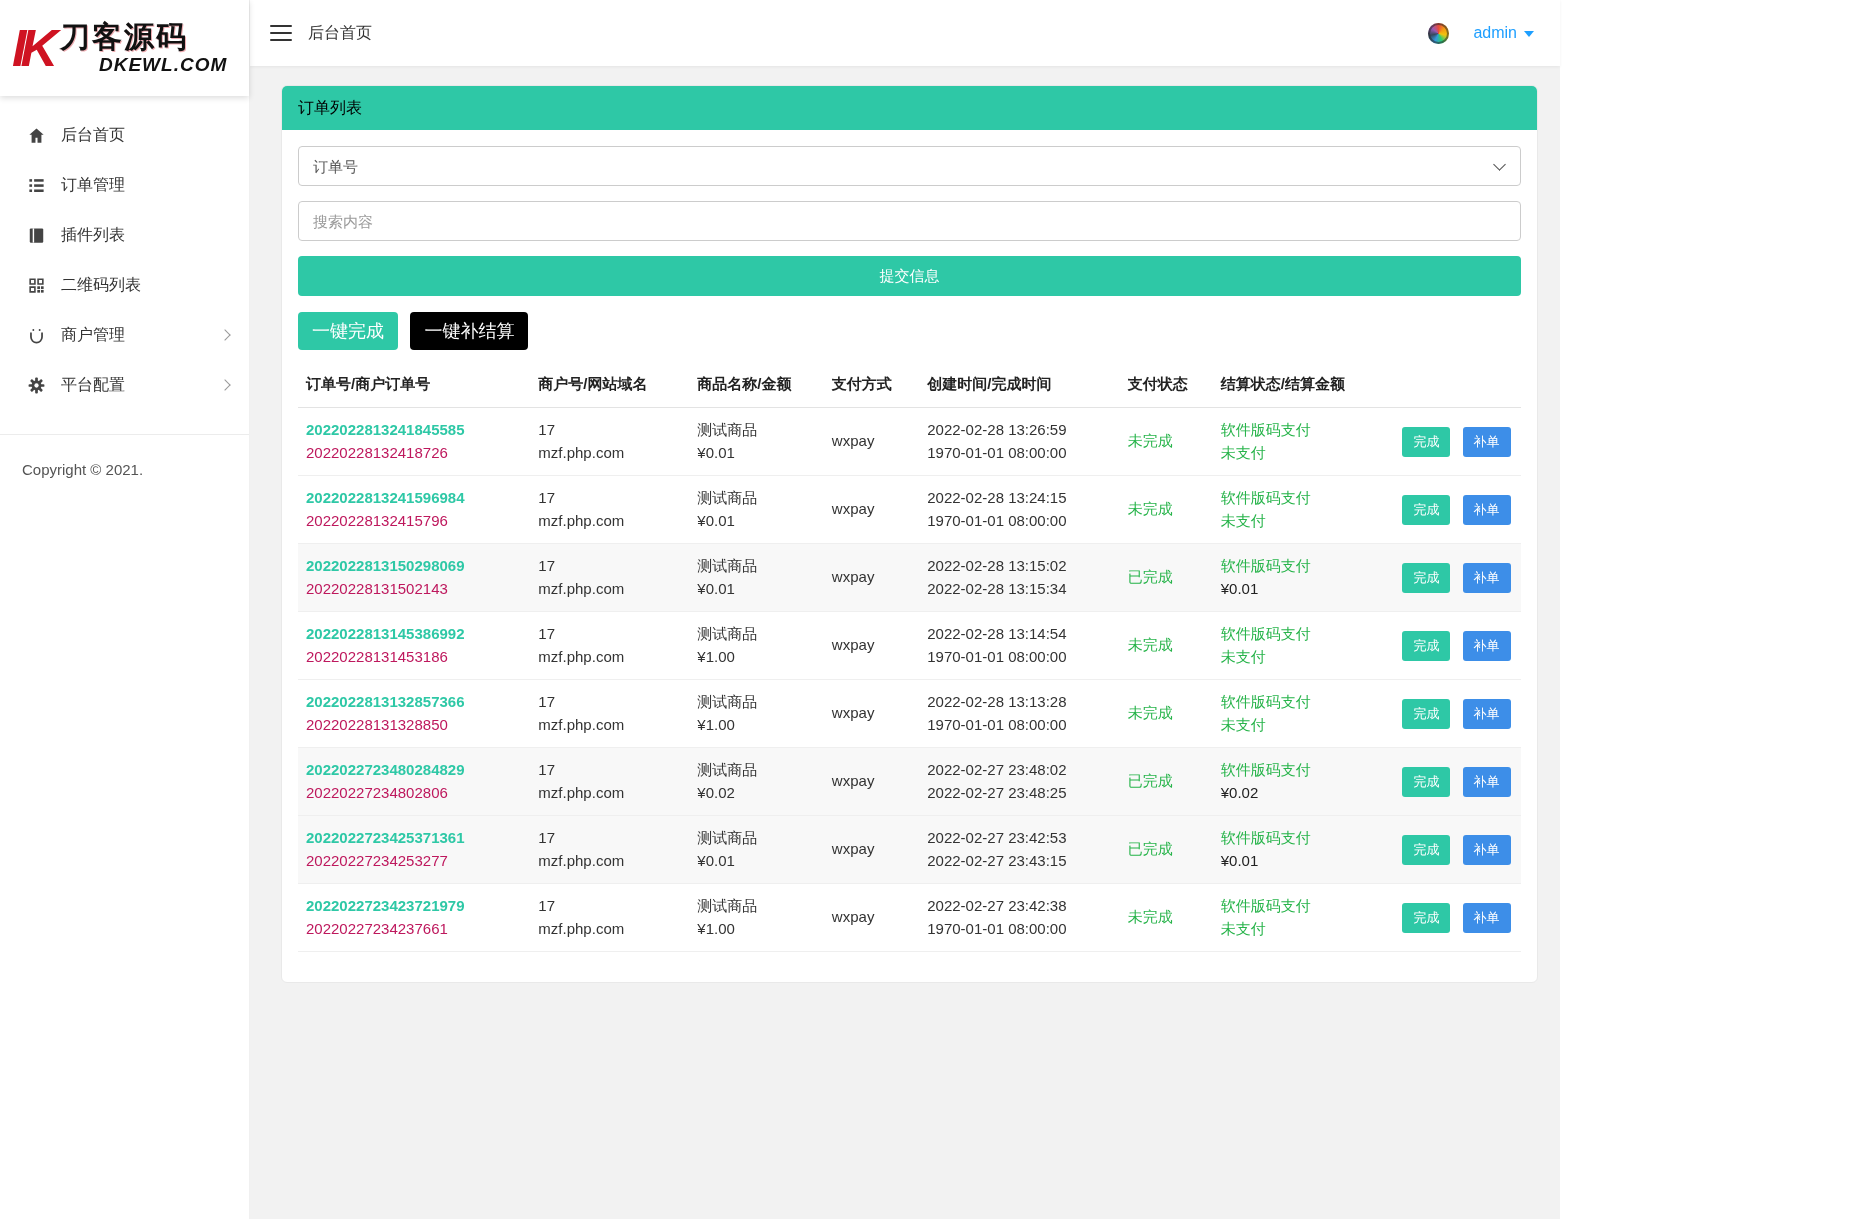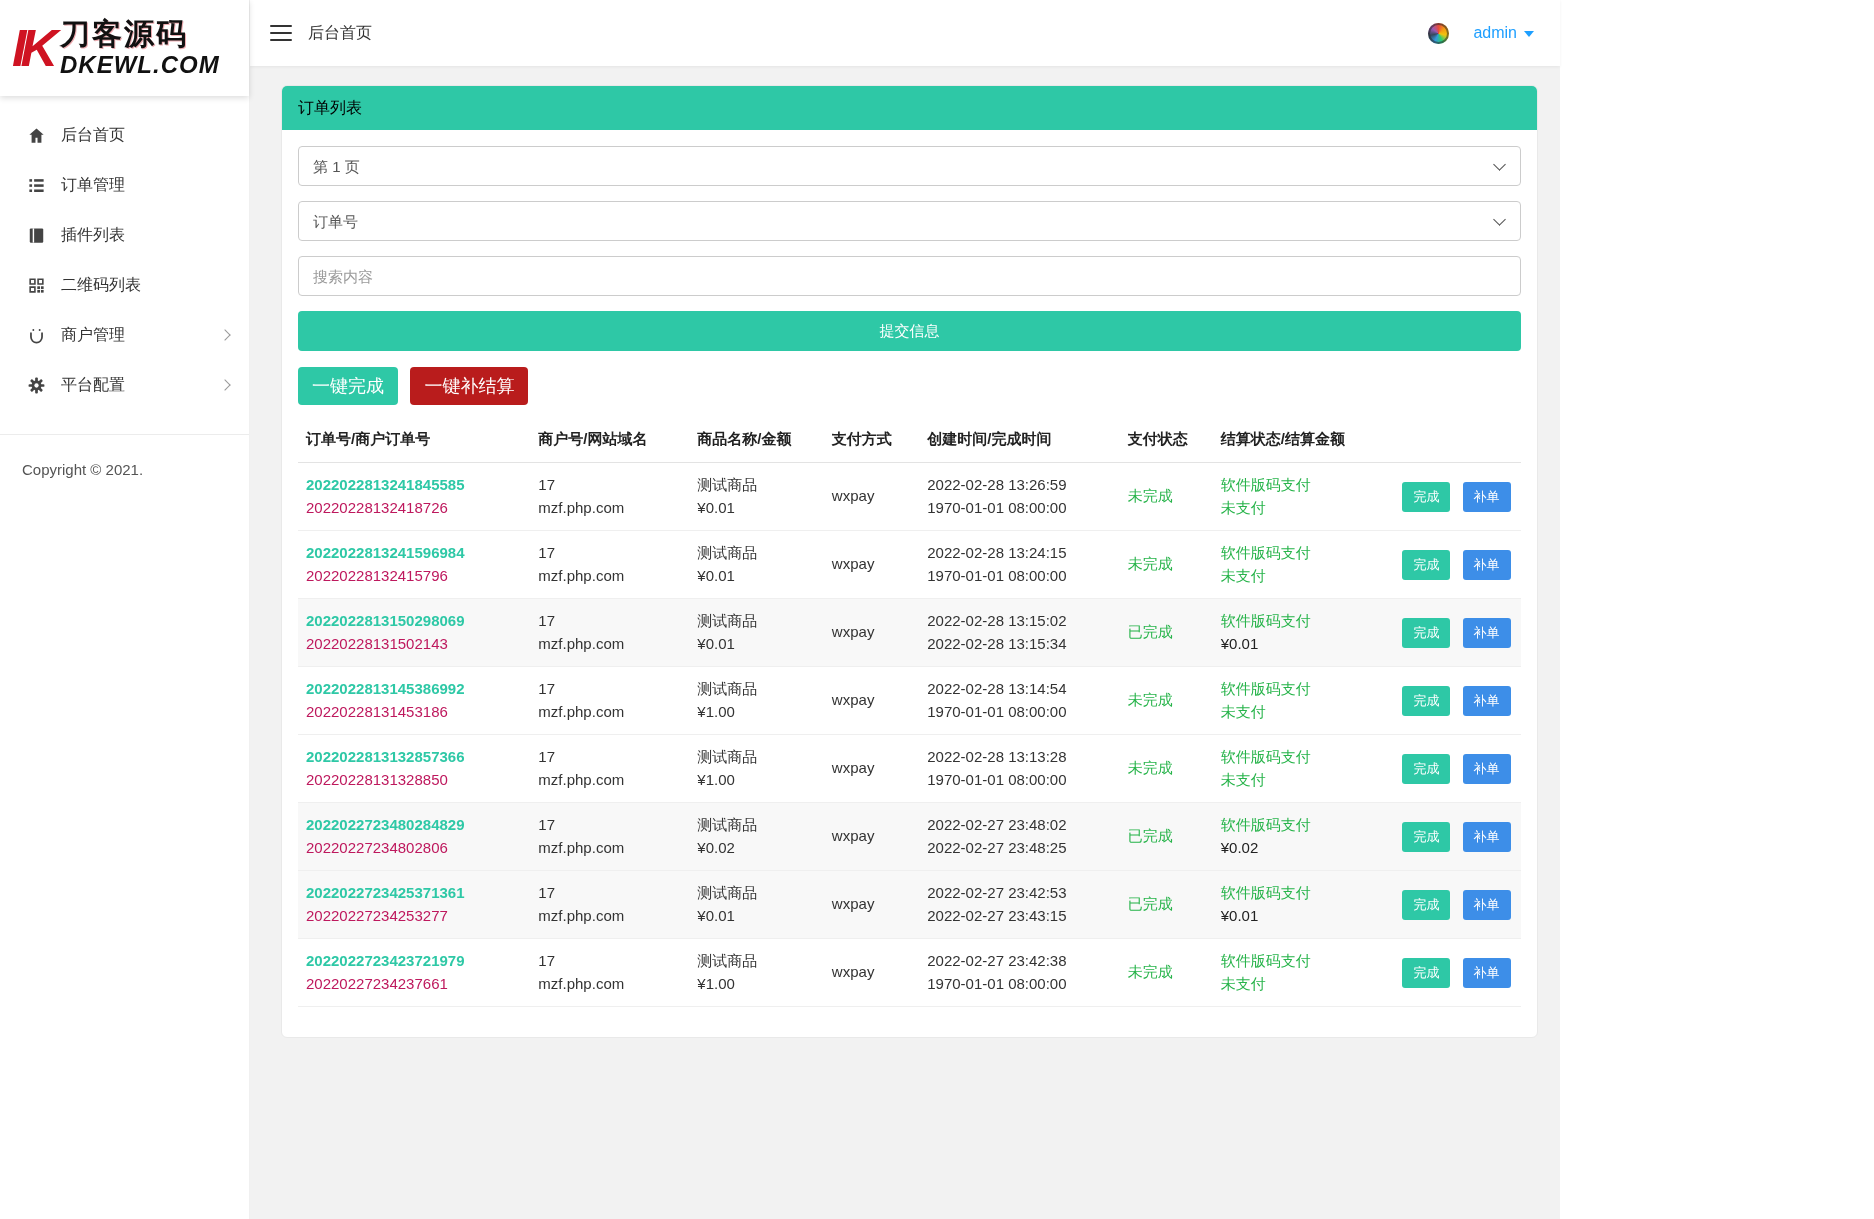--- a/index.html
+++ b/index.html
@@ -7,21 +7,21 @@
   .page { width:1874px; height:1219px; background:#fff; position:relative; overflow:hidden; }
   .app { display:flex; width:1560px; height:100%; }
 
   
   .sidebar { width:250px; background:#fff; flex-shrink:0; border-right:1px solid #f0f0f0; position:relative; z-index:3; }
   .logo { height:96px; display:flex; align-items:center; padding-left:12px; box-shadow:0 2px 6px rgba(0,0,0,.14); position:relative; z-index:2; }
   .logo-mark { font-size:52px; font-weight:900; font-style:italic; color:#cf1322; letter-spacing:-6px; margin-right:8px; line-height:1;text-align:center; }
   .logo-text { display:flex; flex-direction:column; }
   .logo-title { font-size:30px; font-weight:900; color:#111; letter-spacing:2px; line-height:1.15;
                 text-shadow:1px 1px 0 rgba(207,19,34,.35); }
-  .logo-subtitle { font-size:24px; font-weight:900; font-style:italic; color:#111; letter-spacing:1px; }
+  .logo-subtitle { font-size:19px; font-weight:900; font-style:italic; color:#111; letter-spacing:1px;margin-left:39px; }
   .menu { margin-top:14px; }
   .menu-item { height:50px; display:flex; align-items:center; padding:0 20px 0 26px; cursor:pointer; color:#333; font-size:16px; }
   .menu-item .mi-icon { width:20px; height:20px; margin-right:15px; display:inline-flex; align-items:center; justify-content:center; }
   .menu-item .mi-icon svg { display:block; }
   .chev-right { width:8px; height:8px; border-right:1.6px solid #999; border-top:1.6px solid #999; transform:rotate(45deg); margin-left:auto; }
   .sidebar-divider { border:none; border-top:1px solid #ececec; margin-top:24px; }
   .copyright { padding:26px 0 0 22px; font-size:15px; color:#555; }
 
   
   .main { flex:1; display:flex; flex-direction:column; background:#f2f2f2; min-width:0; }
@@ -51,21 +51,21 @@
   .form-input::placeholder { color:#9a9a9a; }
   .sel-caret { position:absolute; right:17px; top:50%; width:9px; height:9px; border-right:1.6px solid #555; border-bottom:1.6px solid #555;
                transform:translateY(-68%) rotate(45deg); pointer-events:none; }
 
   .submit-btn { width:100%; height:40px; border:none; border-radius:4px; background:#2EC8A6; color:#fff; font-size:15px; cursor:pointer; margin-bottom:16px;
                 font-family:"Liberation Sans","DejaVu Sans",sans-serif; }
   .bulk-row { margin-bottom:12px; }
   .btn-sm { display:inline-block; border:none; border-radius:4px; color:#fff; font-size:18px; padding:7px 14px; cursor:pointer; margin-right:8px;
             font-family:"Liberation Sans","DejaVu Sans",sans-serif; }
   .btn-teal { background:#2EC8A6; }
-  .btn-blue { background:#b91c1c; }
+  .btn-blue { background:#000000; }
 
   
   table.orders { width:100%; border-collapse:collapse; table-layout:fixed; }
   .orders th { text-align:left; font-size:15px; font-weight:700; color:#222; padding:13px 8px; border-bottom:1px solid #e3e3e3; }
   .orders td { font-size:15px; color:#333; padding:11px 8px; border-bottom:1px solid #efefef; vertical-align:middle; line-height:1.5; }
   .orders tr.row-done td { background:#f8f8f8; }
   .order-no { color:#2EC8A6; font-weight:700; text-decoration:none; cursor:pointer; display:block; }
   .sub { color:#be185d; }
   .status-green { color:#28B44B; }
   .settle1 { color:#28B44B; }
@@ -190,26 +190,20 @@
             <span class="caret-down"></span>
           </div>
         </div>
       </header>
 
       <div class="content">
         <section class="card">
           <div class="card-header">订单列表</div>
           <div class="card-body">
 
-            <div class="select-wrap">
-              <select class="form-select">
-                <option>第 1 页</option>
-              </select>
-              <span class="sel-caret"></span>
-            </div>
 
             <div class="select-wrap">
               <select class="form-select">
                 <option>订单号</option>
               </select>
               <span class="sel-caret"></span>
             </div>
 
             <input class="form-input" type="text" placeholder="搜索内容" style="">
 

